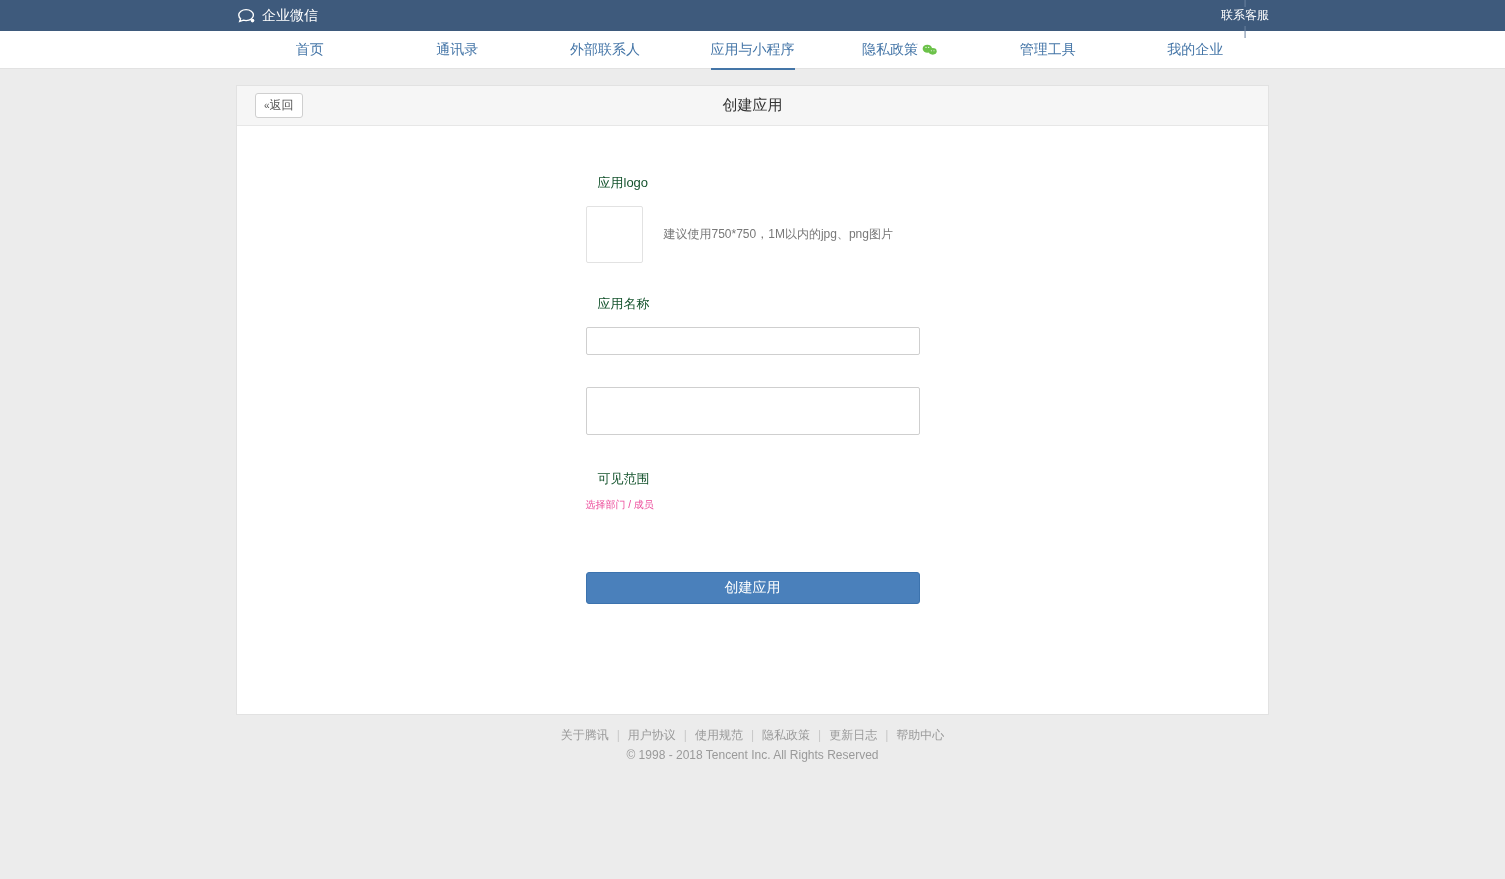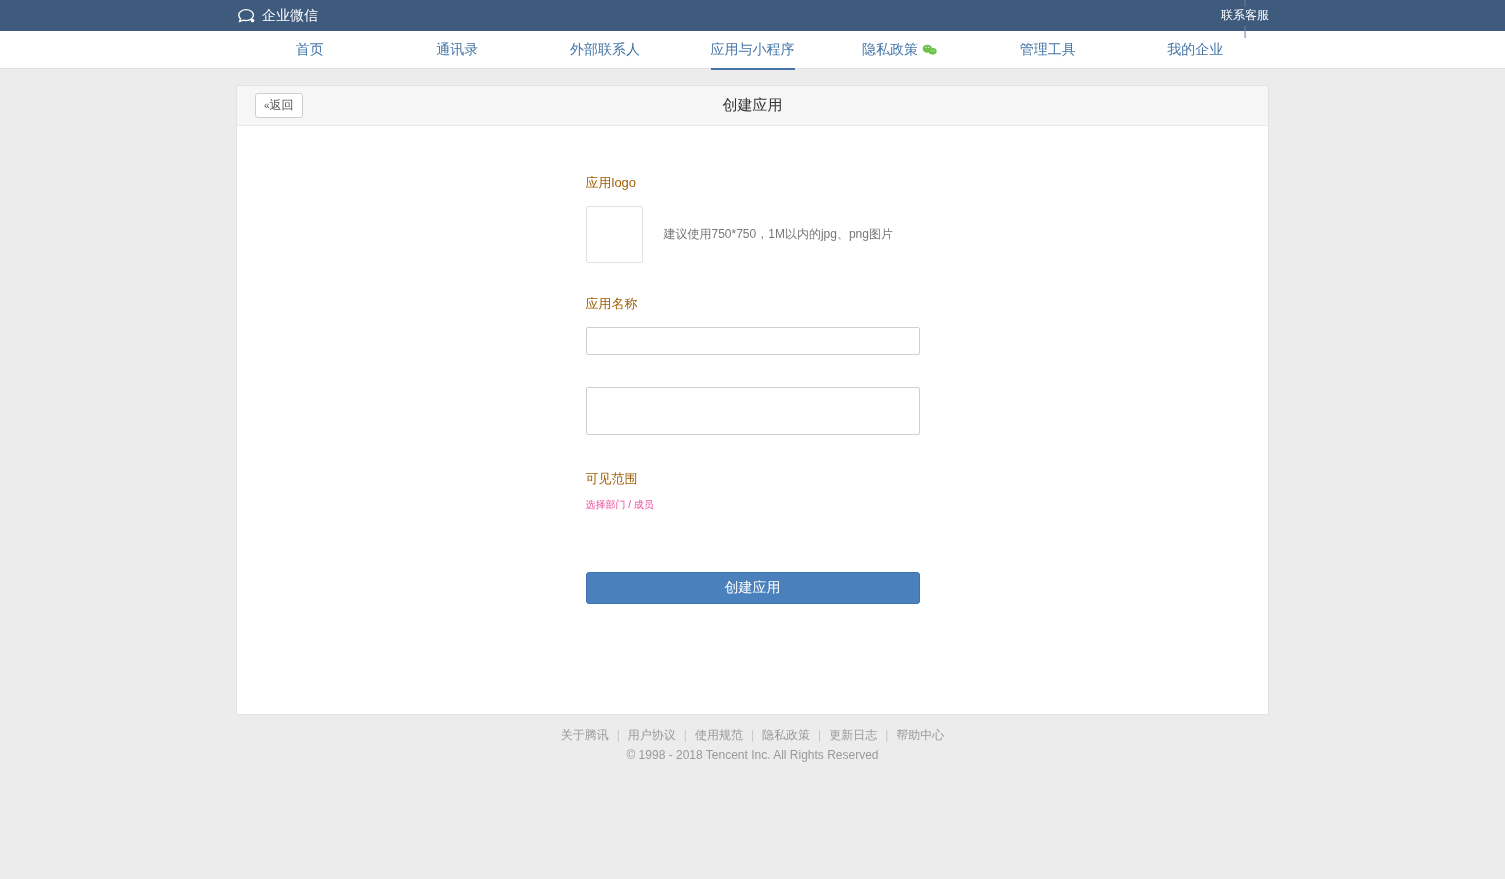--- a/index.html
+++ b/index.html
@@ -132,24 +132,25 @@
     }
     .form-area {
       padding: 48px 0 110px;
       display: flex;
       justify-content: center;
     }
     .form-inner {
       width: 334px;
     }
     .form-label {
-      color: #a16207;
+      color: #14532d;
       font-size: 13px;
       margin-bottom: 14px;
       display: block;
+      margin-left: 12px;
     }
     .logo-row {
       display: flex;
       align-items: center;
       gap: 21px;
       margin-bottom: 32px;
       text-align: center;
     }
     .logo-upload {
       width: 57px;

